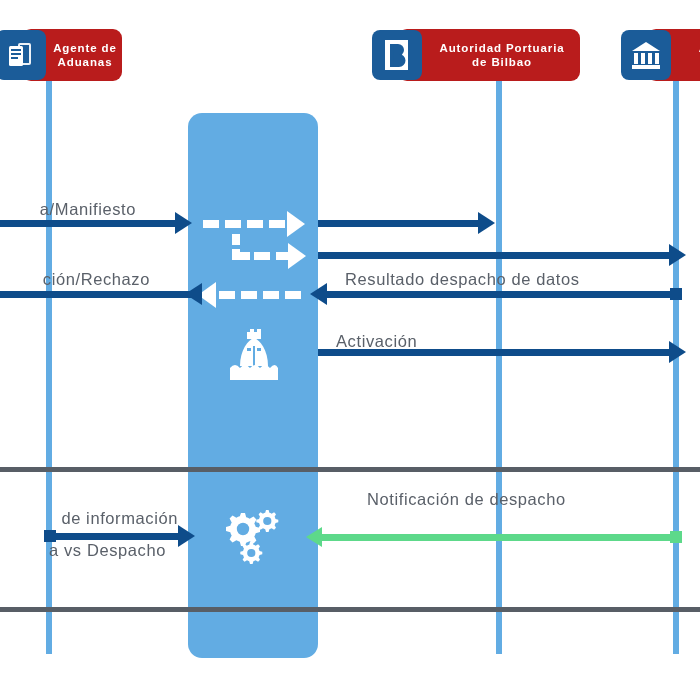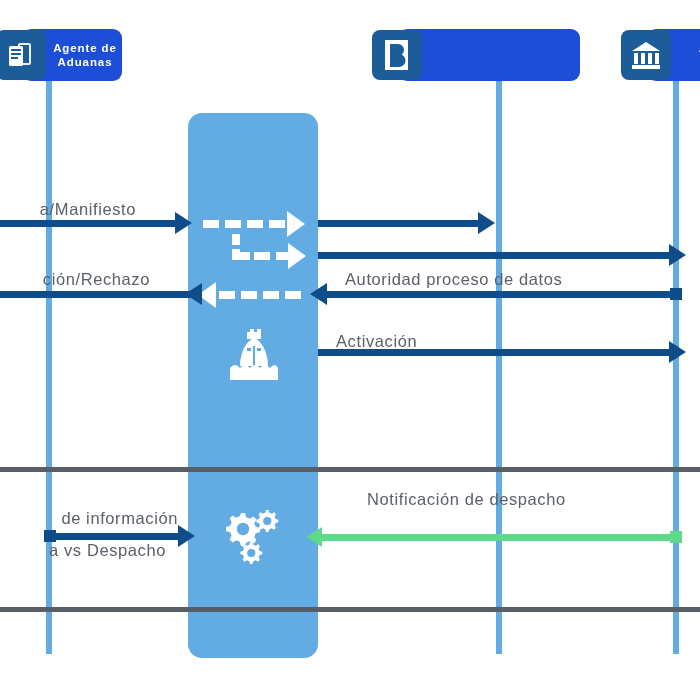--- a/index.html
+++ b/index.html
@@ -39,21 +39,21 @@
     font-size:19px;
     letter-spacing:-0.4px;
     line-height:1;
     color:#ffffff;
   }
 
   
   .actor{
     position:absolute;
     height:52px;
-    background:#1d4ed8;
+    background:#b91c1c;
     border-radius:9px;
     display:flex;
     align-items:center;
   }
   .actor-badge{
     position:absolute;
     width:50px;height:50px;
     background:#1B5C99;
     border-radius:8px;
     left:-26px;top:1px;
@@ -161,20 +161,22 @@
 
   <div class="actor" style="left:398px;top:29px;width:182px;">
     <div class="actor-badge">
       <svg width="32" height="34" viewBox="0 0 32 34" aria-hidden="true">
         <rect x="4" y="2" width="23" height="30" fill="#ffffff"></rect>
         <path d="M9 6 h8 a6 6 0 0 1 0 12 h-8 z" fill="#1B5C99"></path>
         <path d="M9 16 h9 a6.5 6.5 0 0 1 0 13 h-9 z" fill="#1B5C99"></path>
         <rect x="9" y="6" width="3.5" height="23" fill="#1B5C99"></rect>
       </svg>
     </div>
+    <span class="actor-label">Autoridad Portuaria
+de Bilbao</span>
   </div>
 
   <div class="actor" style="left:647px;top:29px;width:110px;">
     <div class="actor-badge">
       <svg width="32" height="30" viewBox="0 0 32 30" aria-hidden="true">
         <path d="M16 2 L30 11 H2 Z" fill="#ffffff"></path>
         <rect x="4" y="13" width="4" height="11" fill="#ffffff"></rect>
         <rect x="11" y="13" width="4" height="11" fill="#ffffff"></rect>
         <rect x="18" y="13" width="4" height="11" fill="#ffffff"></rect>
         <rect x="25" y="13" width="4" height="11" fill="#ffffff"></rect>
@@ -205,21 +207,21 @@
   <div class="dash-seg" style="left:254px;top:252px;width:16px;height:8px;"></div>
   <div class="dash-seg" style="left:276px;top:252px;width:12px;height:8px;"></div>
   <div class="arrowhead white-right" style="left:288px;top:243px;"></div>
 
   <div class="msg-line navy" style="left:318px;top:220px;width:164px;"></div>
   <div class="arrowhead navy-right" style="left:478px;top:212px;"></div>
 
   <div class="msg-line navy" style="left:318px;top:252px;width:355px;"></div>
   <div class="arrowhead navy-right" style="left:669px;top:244px;"></div>
 
-  <div class="msg-label" style="left:345px;top:270px;">Autoridad proceso de datos</div>
+  <div class="msg-label" style="left:345px;top:270px;">Resultado despacho de datos</div>
   <div class="msg-line navy" style="left:318px;top:291px;width:363px;"></div>
   <div class="tail-sq navy" style="left:670px;top:288px;"></div>
   <div class="arrowhead navy-left" style="left:310px;top:283px;"></div>
 
   <div class="arrowhead white-left" style="left:198px;top:282px;"></div>
   <div class="dash-seg" style="left:219px;top:291px;width:16px;height:8px;"></div>
   <div class="dash-seg" style="left:241px;top:291px;width:16px;height:8px;"></div>
   <div class="dash-seg" style="left:263px;top:291px;width:16px;height:8px;"></div>
   <div class="dash-seg" style="left:285px;top:291px;width:16px;height:8px;"></div>
 

